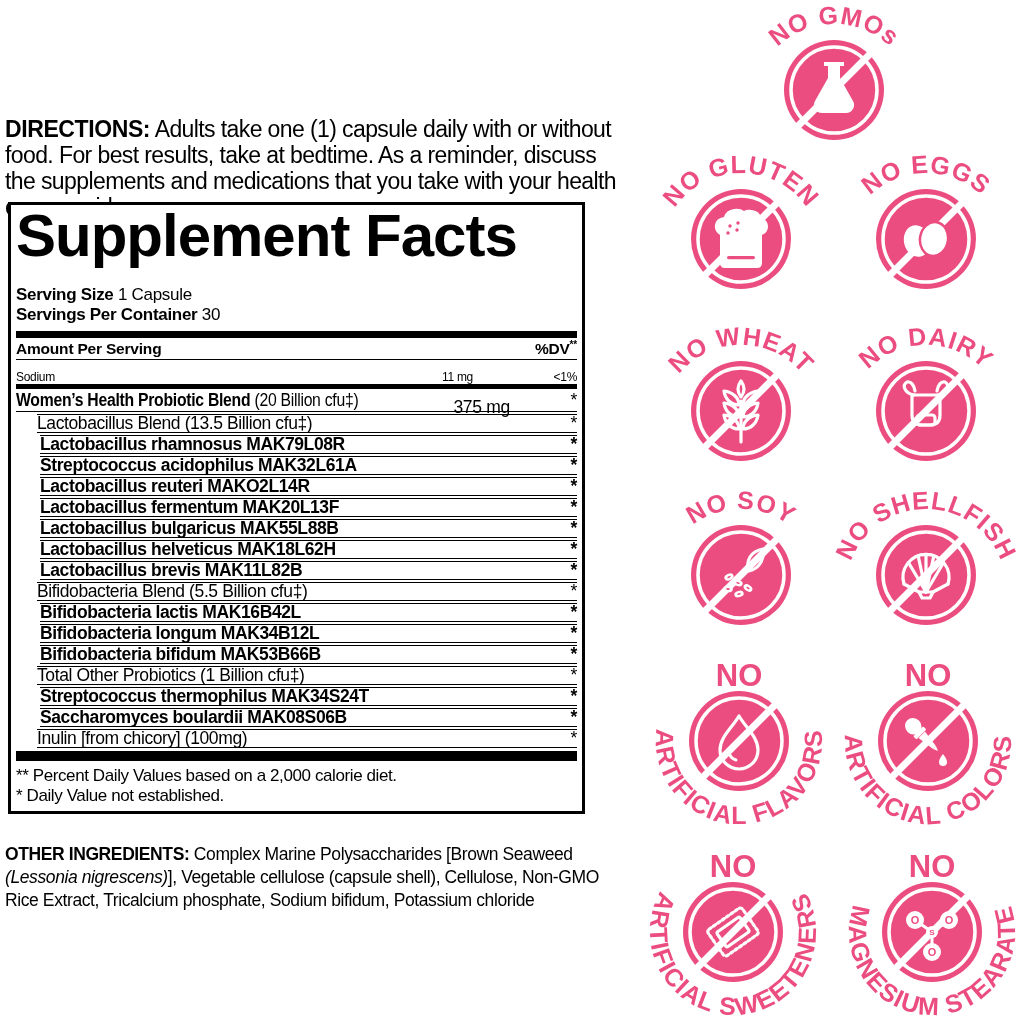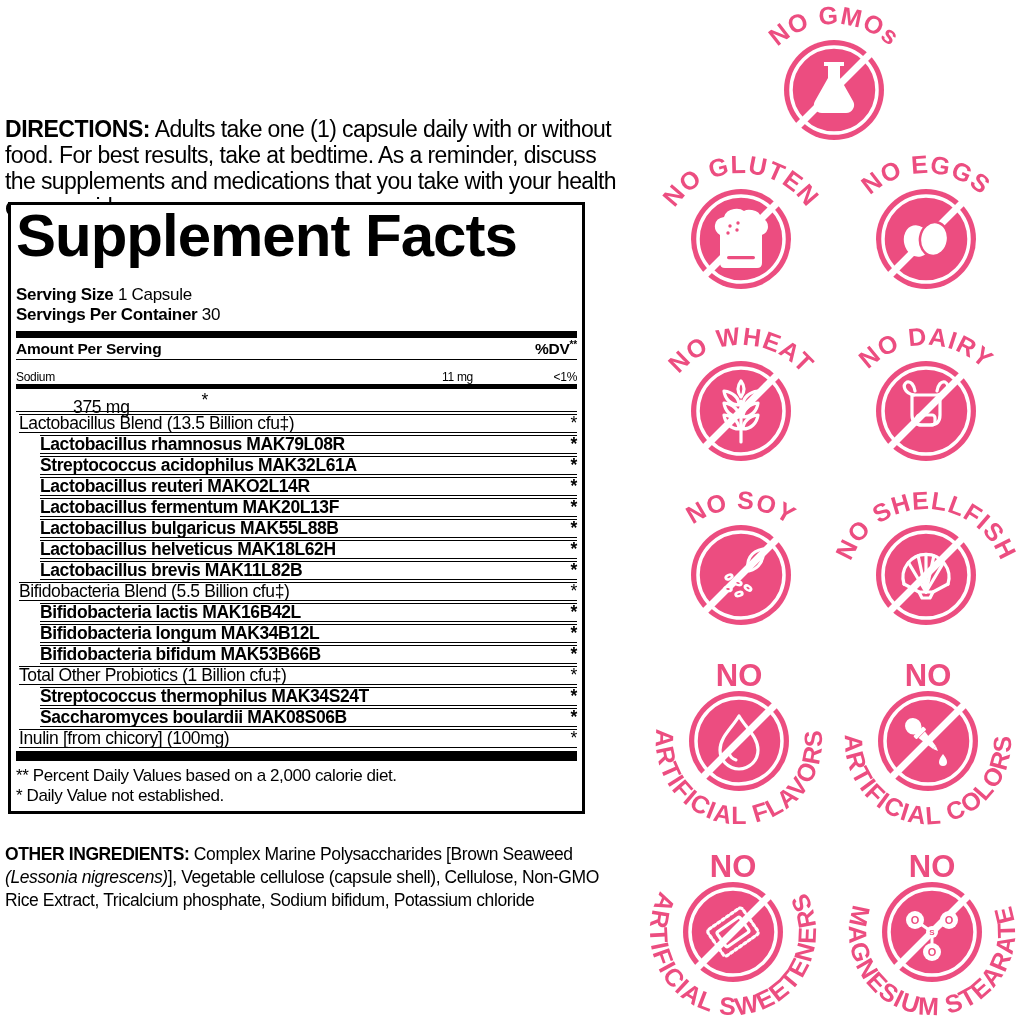--- a/index.html
+++ b/index.html
@@ -23,21 +23,21 @@
   .bar10 { height:10px; margin-top:3px; }
 
   .hdr { display:flex; justify-content:space-between; align-items:center;
     height:22px; font-size:15.5px; font-weight:bold; border-bottom:1px solid #000; letter-spacing:-0.2px; }
   .sup { font-size:10px; vertical-align:super; }
 
   .row-plain { display:flex; align-items:flex-end; height:24px; font-size:12px; letter-spacing:-0.3px; }
   .blend-row { display:flex; align-items:center; height:23px; font-size:17.5px; letter-spacing:-0.3px; border-bottom:1px solid #000; }
   .sf-row { display:flex; align-items:center; height:19px; line-height:19px; font-size:17.5px; letter-spacing:-0.4px;
     border-top:1px solid #000; border-bottom:1px solid #000; margin-top:2px; }
-  .ind1 { margin-left:3px;justify-content:space-between; }
+  .ind1 { margin-left:21px;justify-content:space-between; }
   .ind2 { margin-left:24px;font-weight:bold; }
   .r-name { flex:1; white-space:nowrap; overflow:visible; }
   .cond { display:inline-block; transform:scaleX(0.9); transform-origin:0 50%; white-space:nowrap; }
   .r-amt { width:140px; padding-left:57px; white-space:nowrap;margin-top:14px; }
   .r-dv { width:52px; text-align:right; }
   .b { font-weight:bold; }
 
   .footnotes { margin-top:5px; font-size:17px; line-height:19.5px; letter-spacing:-0.4px; }
 
   .other-ing { position:absolute; left:5px; top:843px; width:615px;
@@ -79,20 +79,21 @@
 
     <div class="row-plain">
       <span class="r-name">Sodium</span>
       <span class="r-amt">11 mg</span>
       <span class="r-dv">&lt;1%</span>
     </div>
 
     <div class="bar bar5"></div>
 
     <div class="blend-row">
+      <span class="r-name"><span class="cond"><span class="b">Women’s Health Probiotic Blend</span><span> (20 Billion cfu‡)</span></span></span>
       <span class="r-amt">375 mg</span>
       <span class="r-dv">*</span>
     </div>
 
     <div class="sf-row ind1">
         <span class="r-name">Lactobacillus Blend (13.5 Billion cfu‡)</span>
         <span class="r-dv">*</span>
       </div>
     <div class="sf-row ind2">
         <span class="r-name">Lactobacillus rhamnosus MAK79L08R</span>

